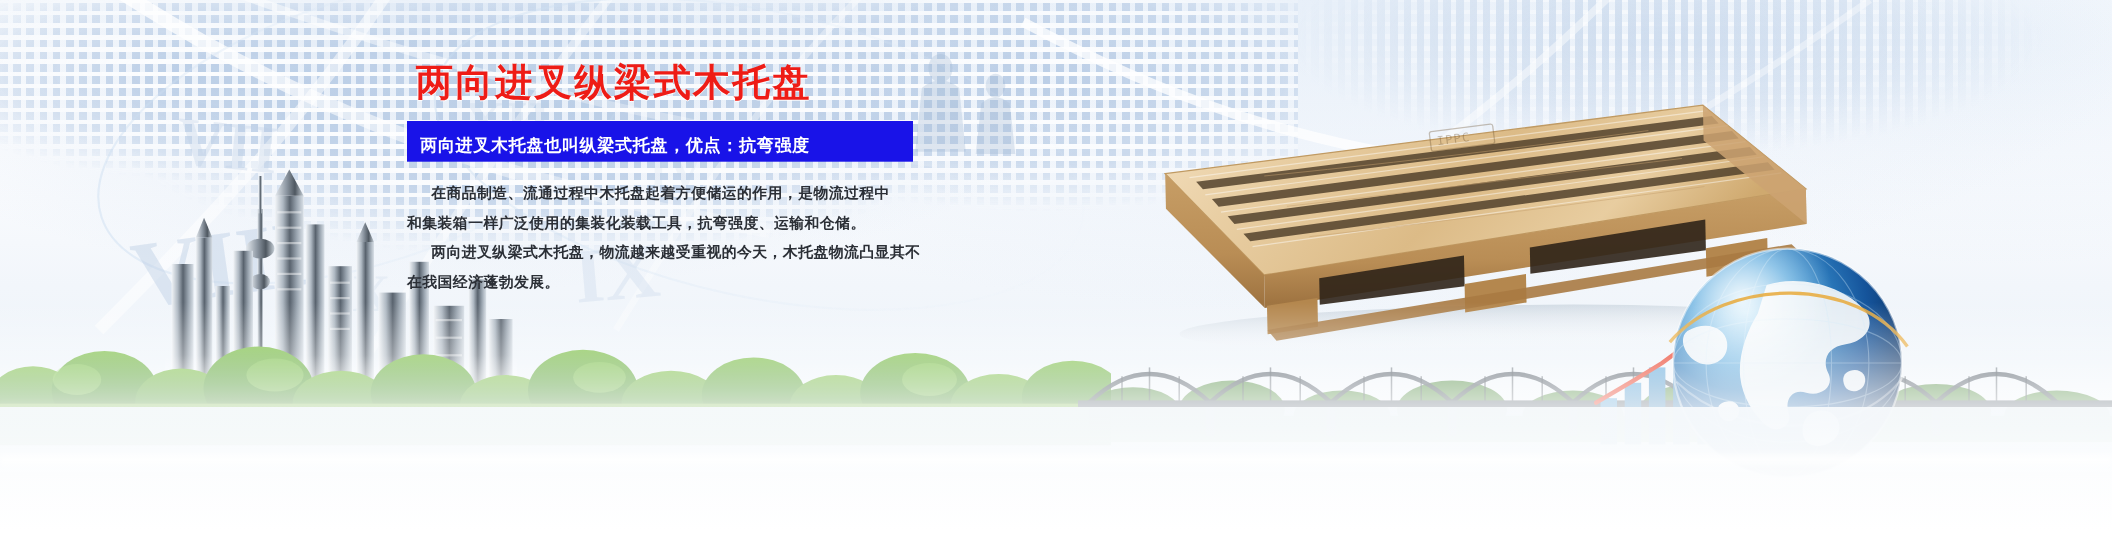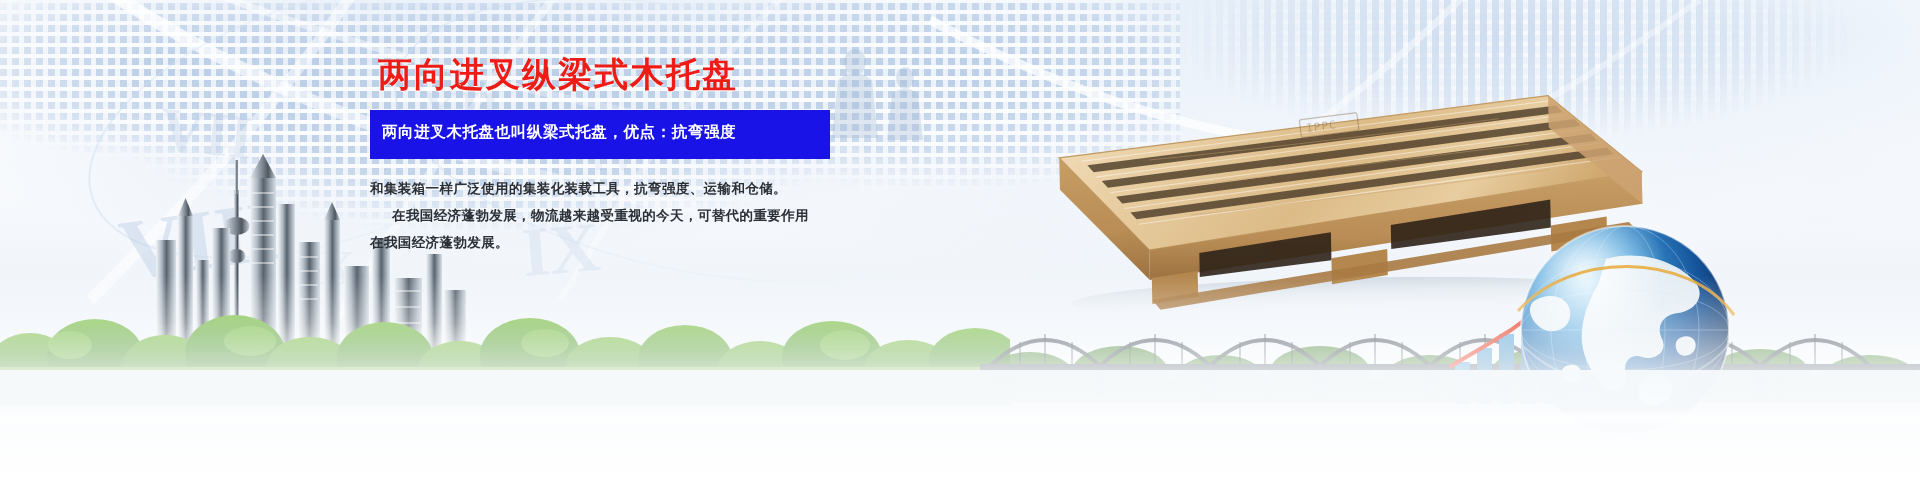--- a/index.html
+++ b/index.html
@@ -119,21 +119,21 @@
     color:#ee1c16;
     white-space:nowrap;
     margin-left:8px;
     text-shadow:0 1px 0 rgba(255,255,255,.9);
   }
 
   .hilite{
     margin-top:12px;
     background:#1913e8;
     width:460px;
-    padding:7px 10px 12px 12px;
+    padding:7px 10px 0 12px;
   }
   .hilite p{
     color:#ffffff;
     font-weight:700;
     font-size:15.5px;
     line-height:30px;
     letter-spacing:.6px;
     white-space:nowrap;
   }
 
@@ -515,19 +515,20 @@
 
   <div class="content">
 
     <div class="title">两向进叉纵梁式木托盘</div>
 
     <div class="hilite">
       <p>两向进叉木托盘也叫纵梁式托盘，优点：抗弯强度</p>
     </div>
 
     <div class="body">
+      <p class="indent">在商品制造、流通过程中木托盘起着方便储运的作用，是物流过程中</p>
       <p>和集装箱一样广泛使用的集装化装载工具，抗弯强度、运输和仓储。</p>
-      <p class="indent">在我国经济蓬勃发展，物流越来越受重视的今天，可替代的重要作用</p>
+      <p class="indent">两向进叉纵梁式木托盘，物流越来越受重视的今天，木托盘物流凸显其不</p>
       <p>在我国经济蓬勃发展。</p>
     </div>
 
   </div>
 </div>
 
 </body></html>

